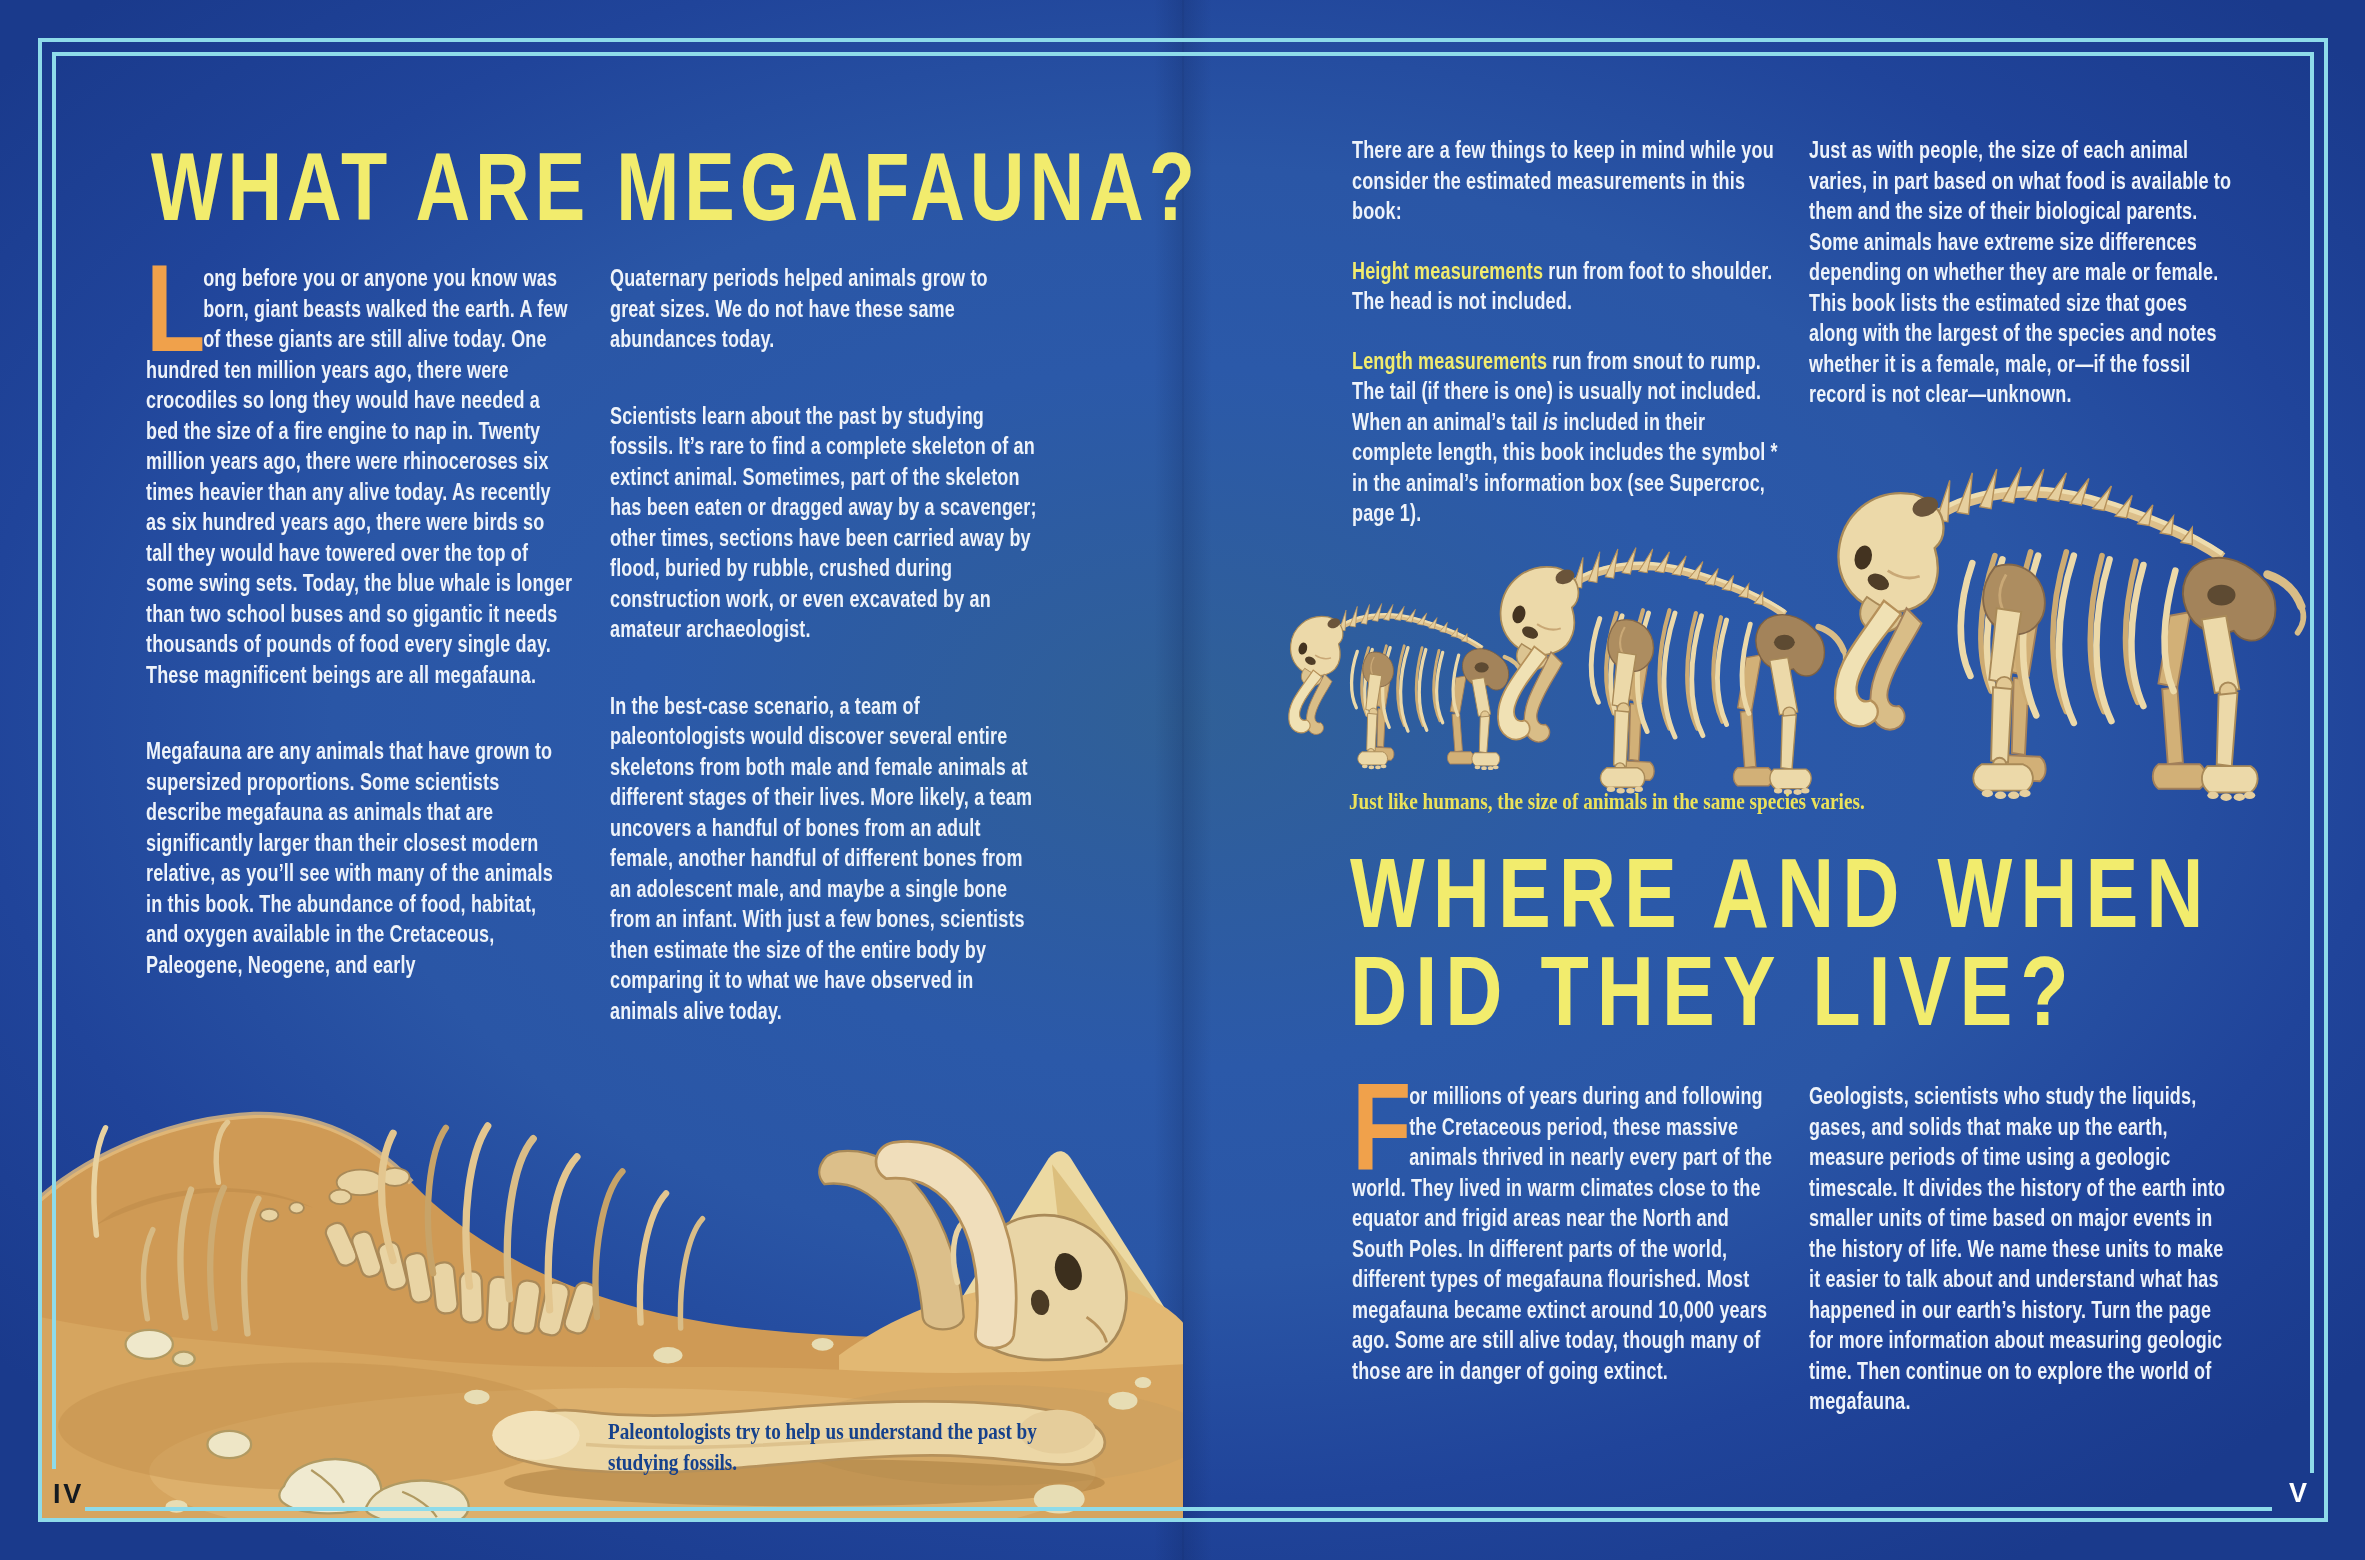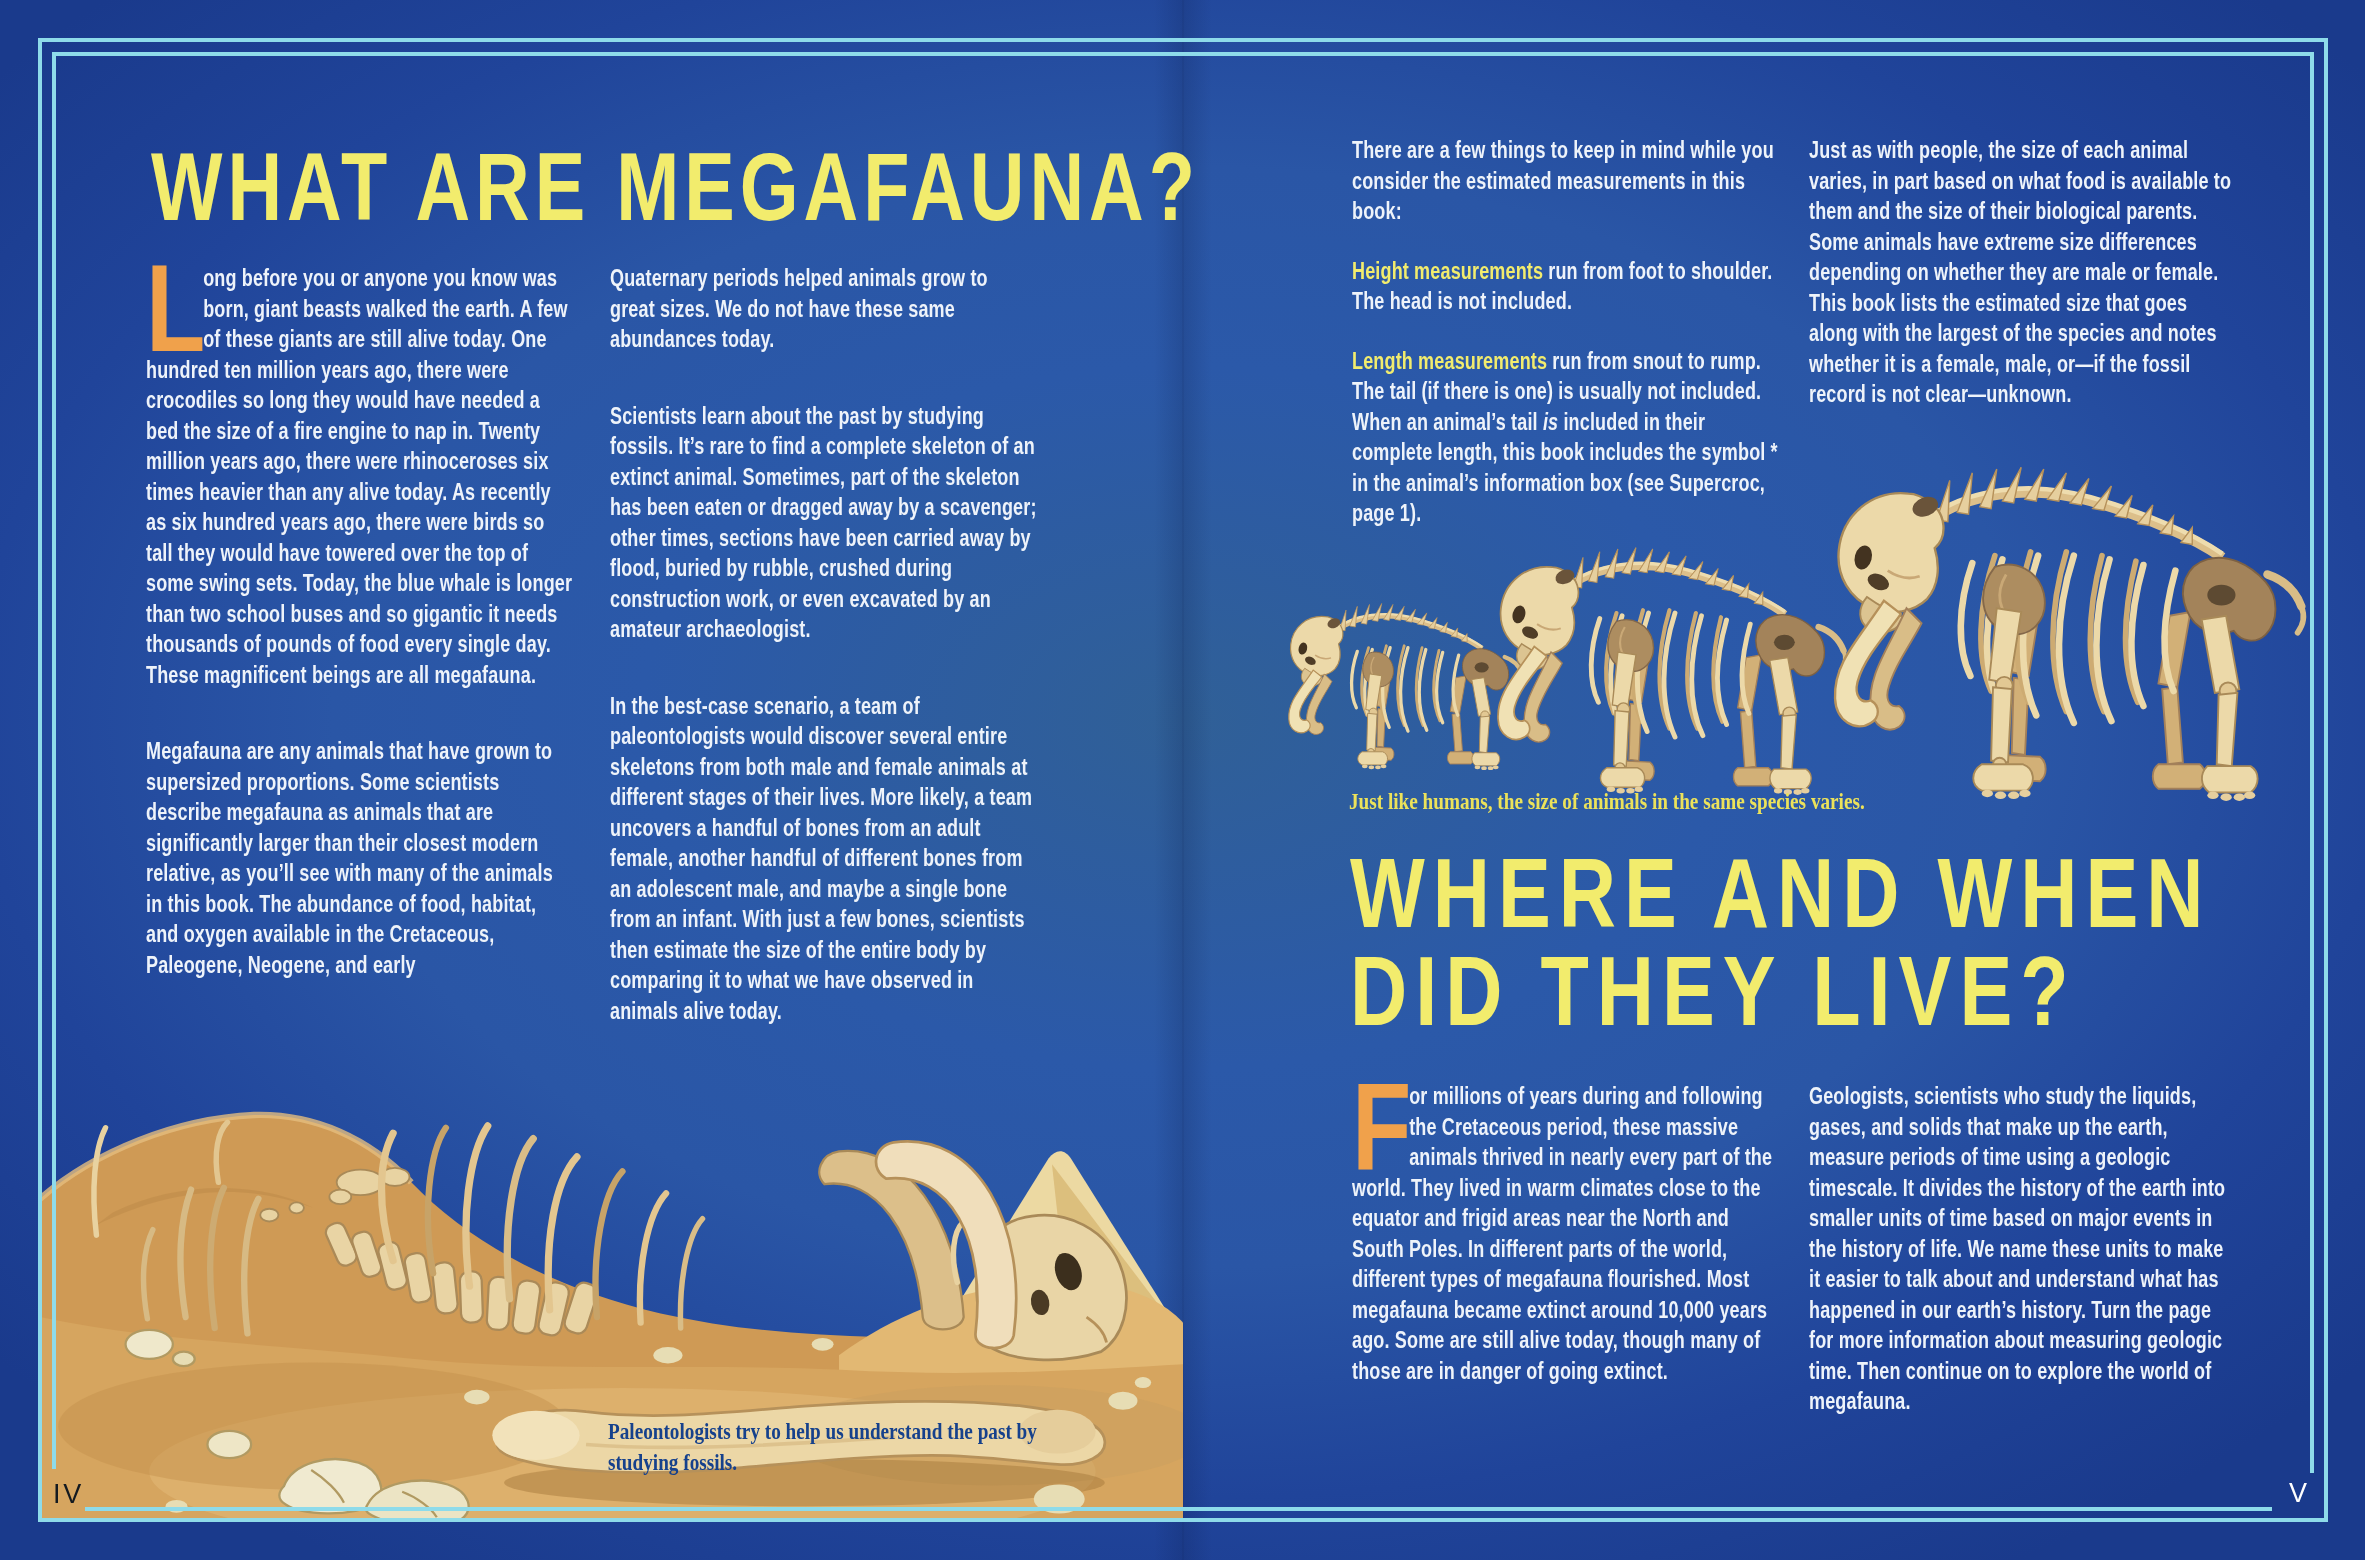--- a/index.html
+++ b/index.html
@@ -44,21 +44,21 @@
   .yellow{color:#f2ec6d;}
   em{font-style:italic;}
   
   .caption{
     position:absolute;font-family:"Liberation Serif","DejaVu Serif",serif;
     font-weight:700;font-size:24px;line-height:31px;
     transform:scaleX(.80);transform-origin:left top;
   }
   .cap-yellow{color:#ece25a;}
   .cap-blue{color:#16418c;}
-  .pagenum{position:absolute;font-weight:400;font-size:27px;letter-spacing:2.7px;z-index:5;}
+  .pagenum{position:absolute;font-weight:700;font-size:27px;letter-spacing:2.7px;z-index:5;}
   .pn-left{color:#141a20;}
   .pn-right{color:#ffffff;}
 </style>
 </head>
 <body>
 
 <div class="stage">
 
   <div class="spine"></div>
 

